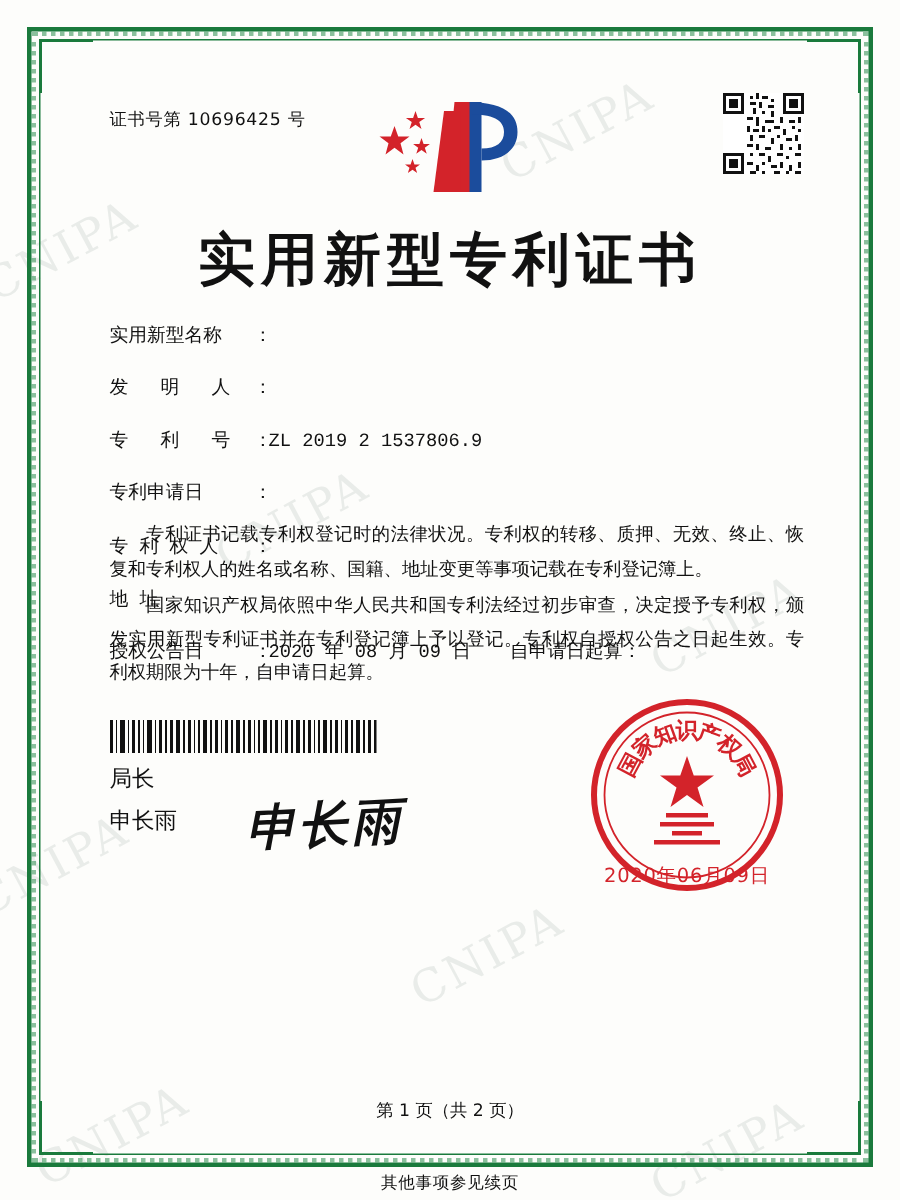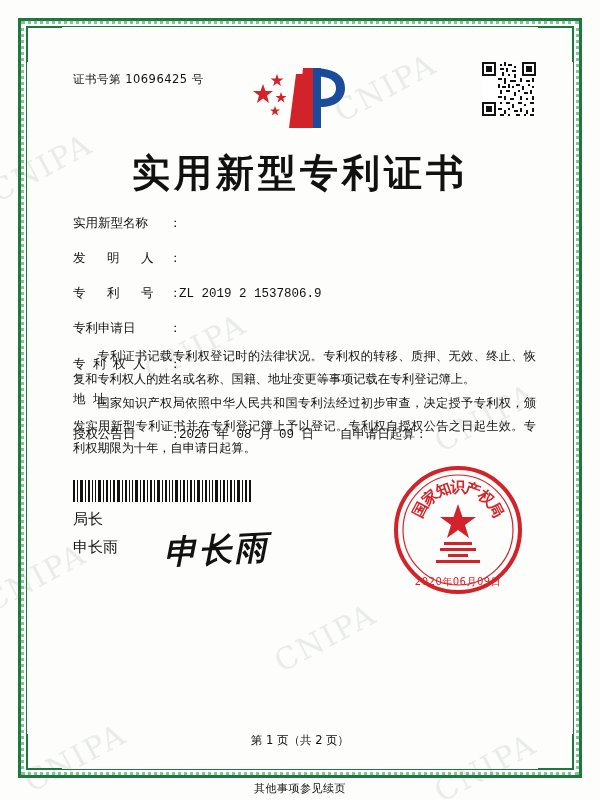--- a/index.html
+++ b/index.html
@@ -202,21 +202,21 @@
     width: 132px;
     height: 132px;
   }
   .seal-date {
     position: absolute;
     right: 36px;
     top: 535px;
     width: 132px;
     text-align: center;
     color: #d3232a;
-    font-size: 10px;
+    font-size: 13px;
     letter-spacing: .5px;
   }
 
   .page-no {
     position: absolute;
     bottom: 8px;
     width: 100%;
     text-align: center;
     font-size: 11.5px;
     color: #111;

